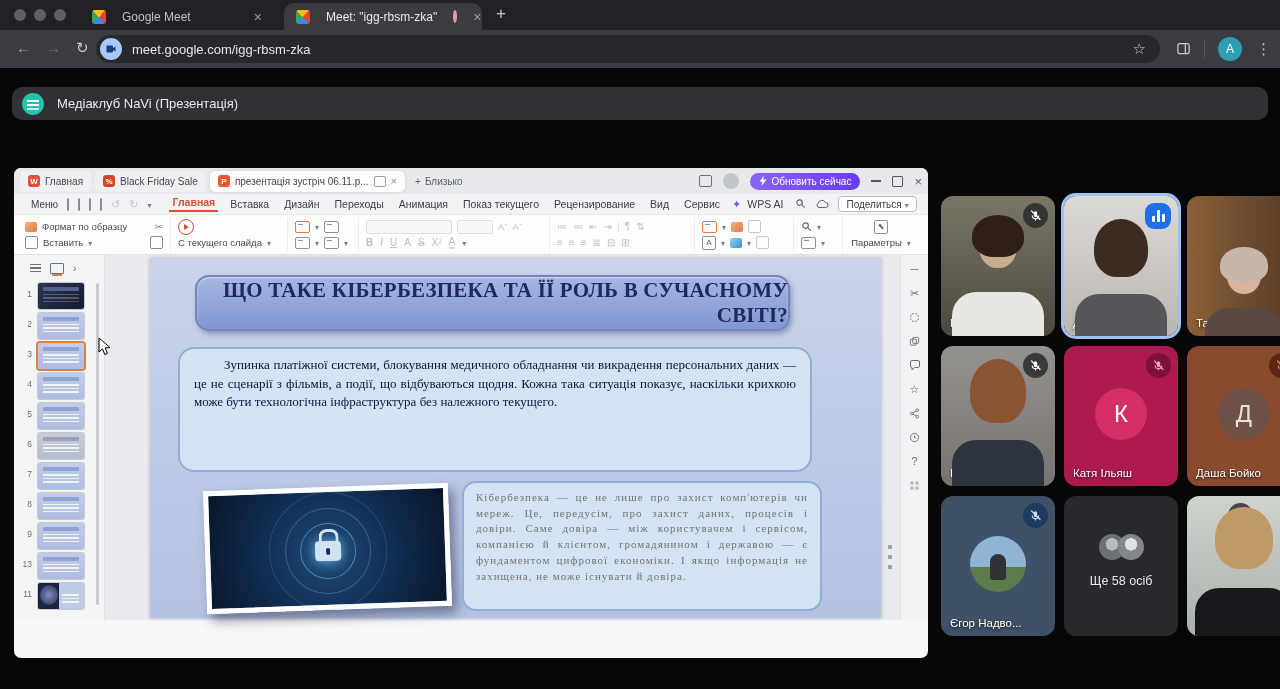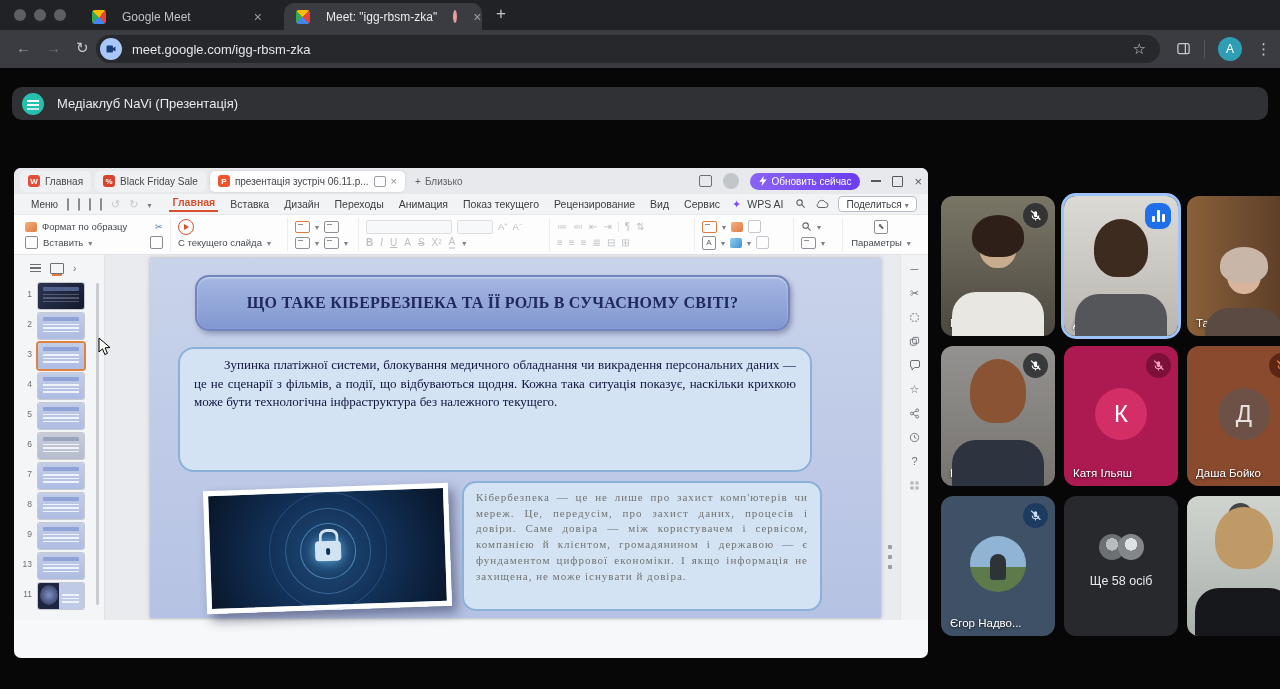--- a/index.html
+++ b/index.html
@@ -84,21 +84,21 @@
   .thumb::after{content:"";position:absolute;left:5px;top:11px;right:5px;height:10px;background:repeating-linear-gradient(#eef3fa 0 1.5px,transparent 1.5px 3.5px)}
   .thumb.dark{background:linear-gradient(135deg,#2c3552,#141a2e)}
   .thumb.dark::before{background:#51608c}.thumb.dark::after{opacity:.25}
   .thumb.half::before{left:2px;top:2px;width:18px;height:20px;border-radius:50%;background:radial-gradient(circle,#7d8fc6,#252c4a)}
   .thumb.half{background:linear-gradient(90deg,#1d2440 46%,#bfcae6 46%)}
   .thumb.half::after{left:24px}
   .srow.cur .thumb{box-shadow:0 0 0 2px #e0813f}
   .pscroll{position:absolute;left:82px;top:28px;width:3px;height:322px;border-radius:2px;background:#c9ccd0}
   .canvas{position:absolute;left:136px;top:3px;width:731px;height:360px;background:linear-gradient(180deg,#c9d3ea,#b5c2e3);box-shadow:0 0 4px rgba(0,0,0,.25)}
   .s-title{position:absolute;left:45px;top:17px;width:595px;height:56px;border-radius:14px;background:linear-gradient(180deg,#a5b6e1,#8197d1);border:2px solid #7384bf;box-shadow:2px 3px 5px rgba(40,50,90,.35),inset 0 1px 2px rgba(255,255,255,.5);display:flex;align-items:center;justify-content:center;box-sizing:border-box}
-  .s-title span{font-family:"Liberation Serif",serif;font-weight:bold;font-size:16px;color:#20285e;text-align:left;letter-spacing:.2px}
+  .s-title span{font-family:"Liberation Serif",serif;font-weight:bold;font-size:21px;color:#20285e;text-align:right;letter-spacing:.2px}
   .s-para{position:absolute;left:28px;top:89px;width:634px;height:125px;border-radius:16px;background:#d3e3f3;border:2px solid #8cb1d8;box-sizing:border-box;padding:7px 14px;font-family:"Liberation Serif",serif;font-size:13px;line-height:1.43;color:#10123e;text-align:justify}
   .s-para p{margin:0;text-indent:30px}
   .s-call{position:absolute;left:312px;top:223px;width:360px;height:130px;border-radius:14px;background:#d3e3f3;border:2px solid #8cb1d8;box-sizing:border-box;padding:7px 12px;font-family:"Liberation Serif",serif;font-size:11px;line-height:1.43;color:#737373;text-align:justify;letter-spacing:1px}
   .s-img{position:absolute;left:55px;top:229px;width:245px;height:123px;background:radial-gradient(circle at 50% 55%,#1e4a77 0%,#123057 45%,#081527 100%);border:5px solid #fff;box-shadow:5px 7px 12px rgba(20,25,60,.45);transform:rotate(-2deg);box-sizing:border-box}
   .ring{position:absolute;border-radius:50%;border:1.5px solid rgba(120,190,240,.55)}
   .lockbody{position:absolute;left:50%;top:52%;transform:translate(-50%,-50%);width:26px;height:20px;border-radius:4px;background:#cfe3f2;box-shadow:0 0 14px #6fc0f0}
   .lockbody::before{content:"";position:absolute;left:4px;top:-12px;width:14px;height:14px;border:3.5px solid #cfe3f2;border-bottom:none;border-radius:8px 8px 0 0}
   .lockbody::after{content:"";position:absolute;left:11px;top:7px;width:4px;height:7px;background:#123057;border-radius:2px}
   .rightstrip{position:absolute;left:886px;top:0;width:28px;height:365px;background:#f2f3f5;border-left:1px solid #e2e4e7;display:flex;flex-direction:column;align-items:center;padding-top:8px;gap:12px;box-sizing:border-box;color:#6b7075;font-size:11px}
   .rs-ico{width:12px;height:12px;display:flex;align-items:center;justify-content:center}

